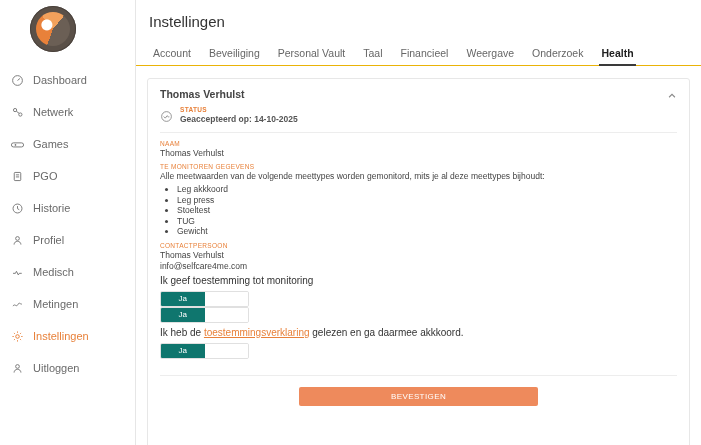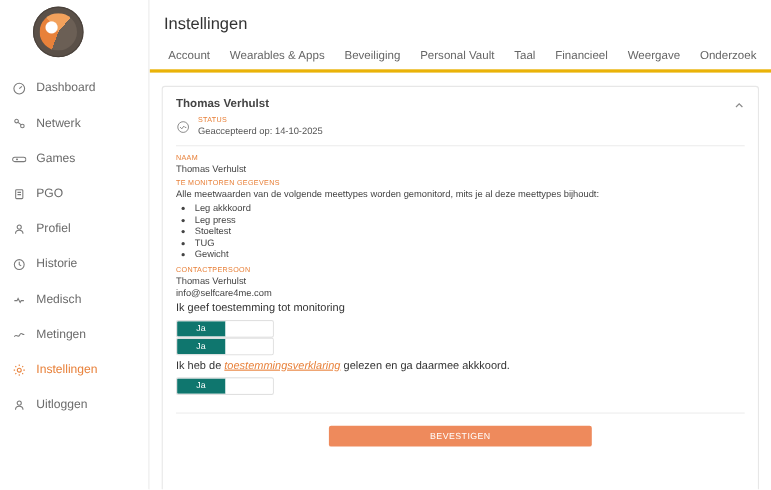--- a/index.html
+++ b/index.html
@@ -94,21 +94,21 @@
     color: #333;
     padding: 13px 0 0 13px;
     font-weight: normal;
   }
   .tabs {
     display: flex;
     align-items: flex-end;
     gap: 0;
     padding: 0 8px;
     margin-top: 10px;
-    border-bottom: 3px solid #eab308;
+    border-bottom: 1px solid #eab308;
     height: 26px;
   }
   .tab {
     font-size: 10.5px;
     color: #666;
     padding: 0 9px 7px 9px;
     cursor: pointer;
     white-space: nowrap;
     position: relative;
     line-height: 1;
@@ -150,20 +150,21 @@
     right: 12px; top: 12px;
     color: #8a8a8a;
     font-size: 10px;
     cursor: pointer;
   }
   .status-row {
     display: flex;
     align-items: center;
     gap: 7px;
     padding: 6px 12px 0 12px;
+    font-weight: bold;
   }
   .status-icon {
     width: 13px; height: 13px;
     color: #8a8a8a;
     flex: 0 0 13px;
   }
   .kicker {
     font-size: 6.5px;
     color: #e8813a;
     letter-spacing: .3px;
@@ -232,21 +233,20 @@
     background: #0f766e;
     cursor: pointer;
   }
   .toggle .opt.off {
     background: #fff;
     color: #888;
   }
   .link {
     color: #e8813a;
     text-decoration: underline;
-    font-style: italic;
   }
   .footer-sep {
     height: 1px;
     background: #ededed;
     margin: 16px 12px 0 12px;
   }
   .confirm-wrap {
     display: flex;
     justify-content: center;
     padding-top: 11px;
@@ -317,40 +317,40 @@
             <rect x="4" y="3" width="8" height="10" rx="1"></rect>
               <path d="M6 6h4M6 8.5h4"></path>
           </svg>
         </span>
         <span class="nav-label">PGO</span>
       </div>
 
       <div class="nav-item">
         <span class="nav-icon">
           <svg viewBox="0 0 16 16" width="13" height="13" fill="none" stroke="currentColor" stroke-width="1.2">
+            <circle cx="8" cy="8" r="5.5"></circle>
+              <path d="M8 5 v3.2 l2.2 1.3"></path>
+          </svg>
+        </span>
+        <span class="nav-label">Historie</span>
+      </div>
+
+      <div class="nav-item">
+        <span class="nav-icon">
+          <svg viewBox="0 0 16 16" width="13" height="13" fill="none" stroke="currentColor" stroke-width="1.2">
             <circle cx="8" cy="5.5" r="2.3"></circle>
               <path d="M3.8 13 c0-2.5 2-4 4.2-4 s4.2 1.5 4.2 4"></path>
           </svg>
         </span>
         <span class="nav-label">Profiel</span>
       </div>
 
       <div class="nav-item">
         <span class="nav-icon">
           <svg viewBox="0 0 16 16" width="13" height="13" fill="none" stroke="currentColor" stroke-width="1.2">
-            <circle cx="8" cy="8" r="5.5"></circle>
-              <path d="M8 5 v3.2 l2.2 1.3"></path>
-          </svg>
-        </span>
-        <span class="nav-label">Historie</span>
-      </div>
-
-      <div class="nav-item">
-        <span class="nav-icon">
-          <svg viewBox="0 0 16 16" width="13" height="13" fill="none" stroke="currentColor" stroke-width="1.2">
             <path d="M2.5 9 h3 l1.2-2.5 L9 11 l1.2-2 h3"></path>
           </svg>
         </span>
         <span class="nav-label">Medisch</span>
       </div>
 
       <div class="nav-item">
         <span class="nav-icon">
           <svg viewBox="0 0 16 16" width="13" height="13" fill="none" stroke="currentColor" stroke-width="1.2">
             <path d="M2.5 10 c2-4 4 2 6-2 s3.5 1 5-1"></path>
@@ -382,21 +382,20 @@
 
     </nav>
   </aside>
 
   <section class="main">
 
     <div class="page-title">Instellingen</div>
 
     <div class="tabs">
       <div class="tab">Account</div>
-      <div class="tab">Wearables &amp; Apps</div>
       <div class="tab">Beveiliging</div>
       <div class="tab">Personal Vault</div>
       <div class="tab">Taal</div>
       <div class="tab">Financieel</div>
       <div class="tab">Weergave</div>
       <div class="tab">Onderzoek</div>
       <div class="tab active">Health</div>
 
     </div>
 

